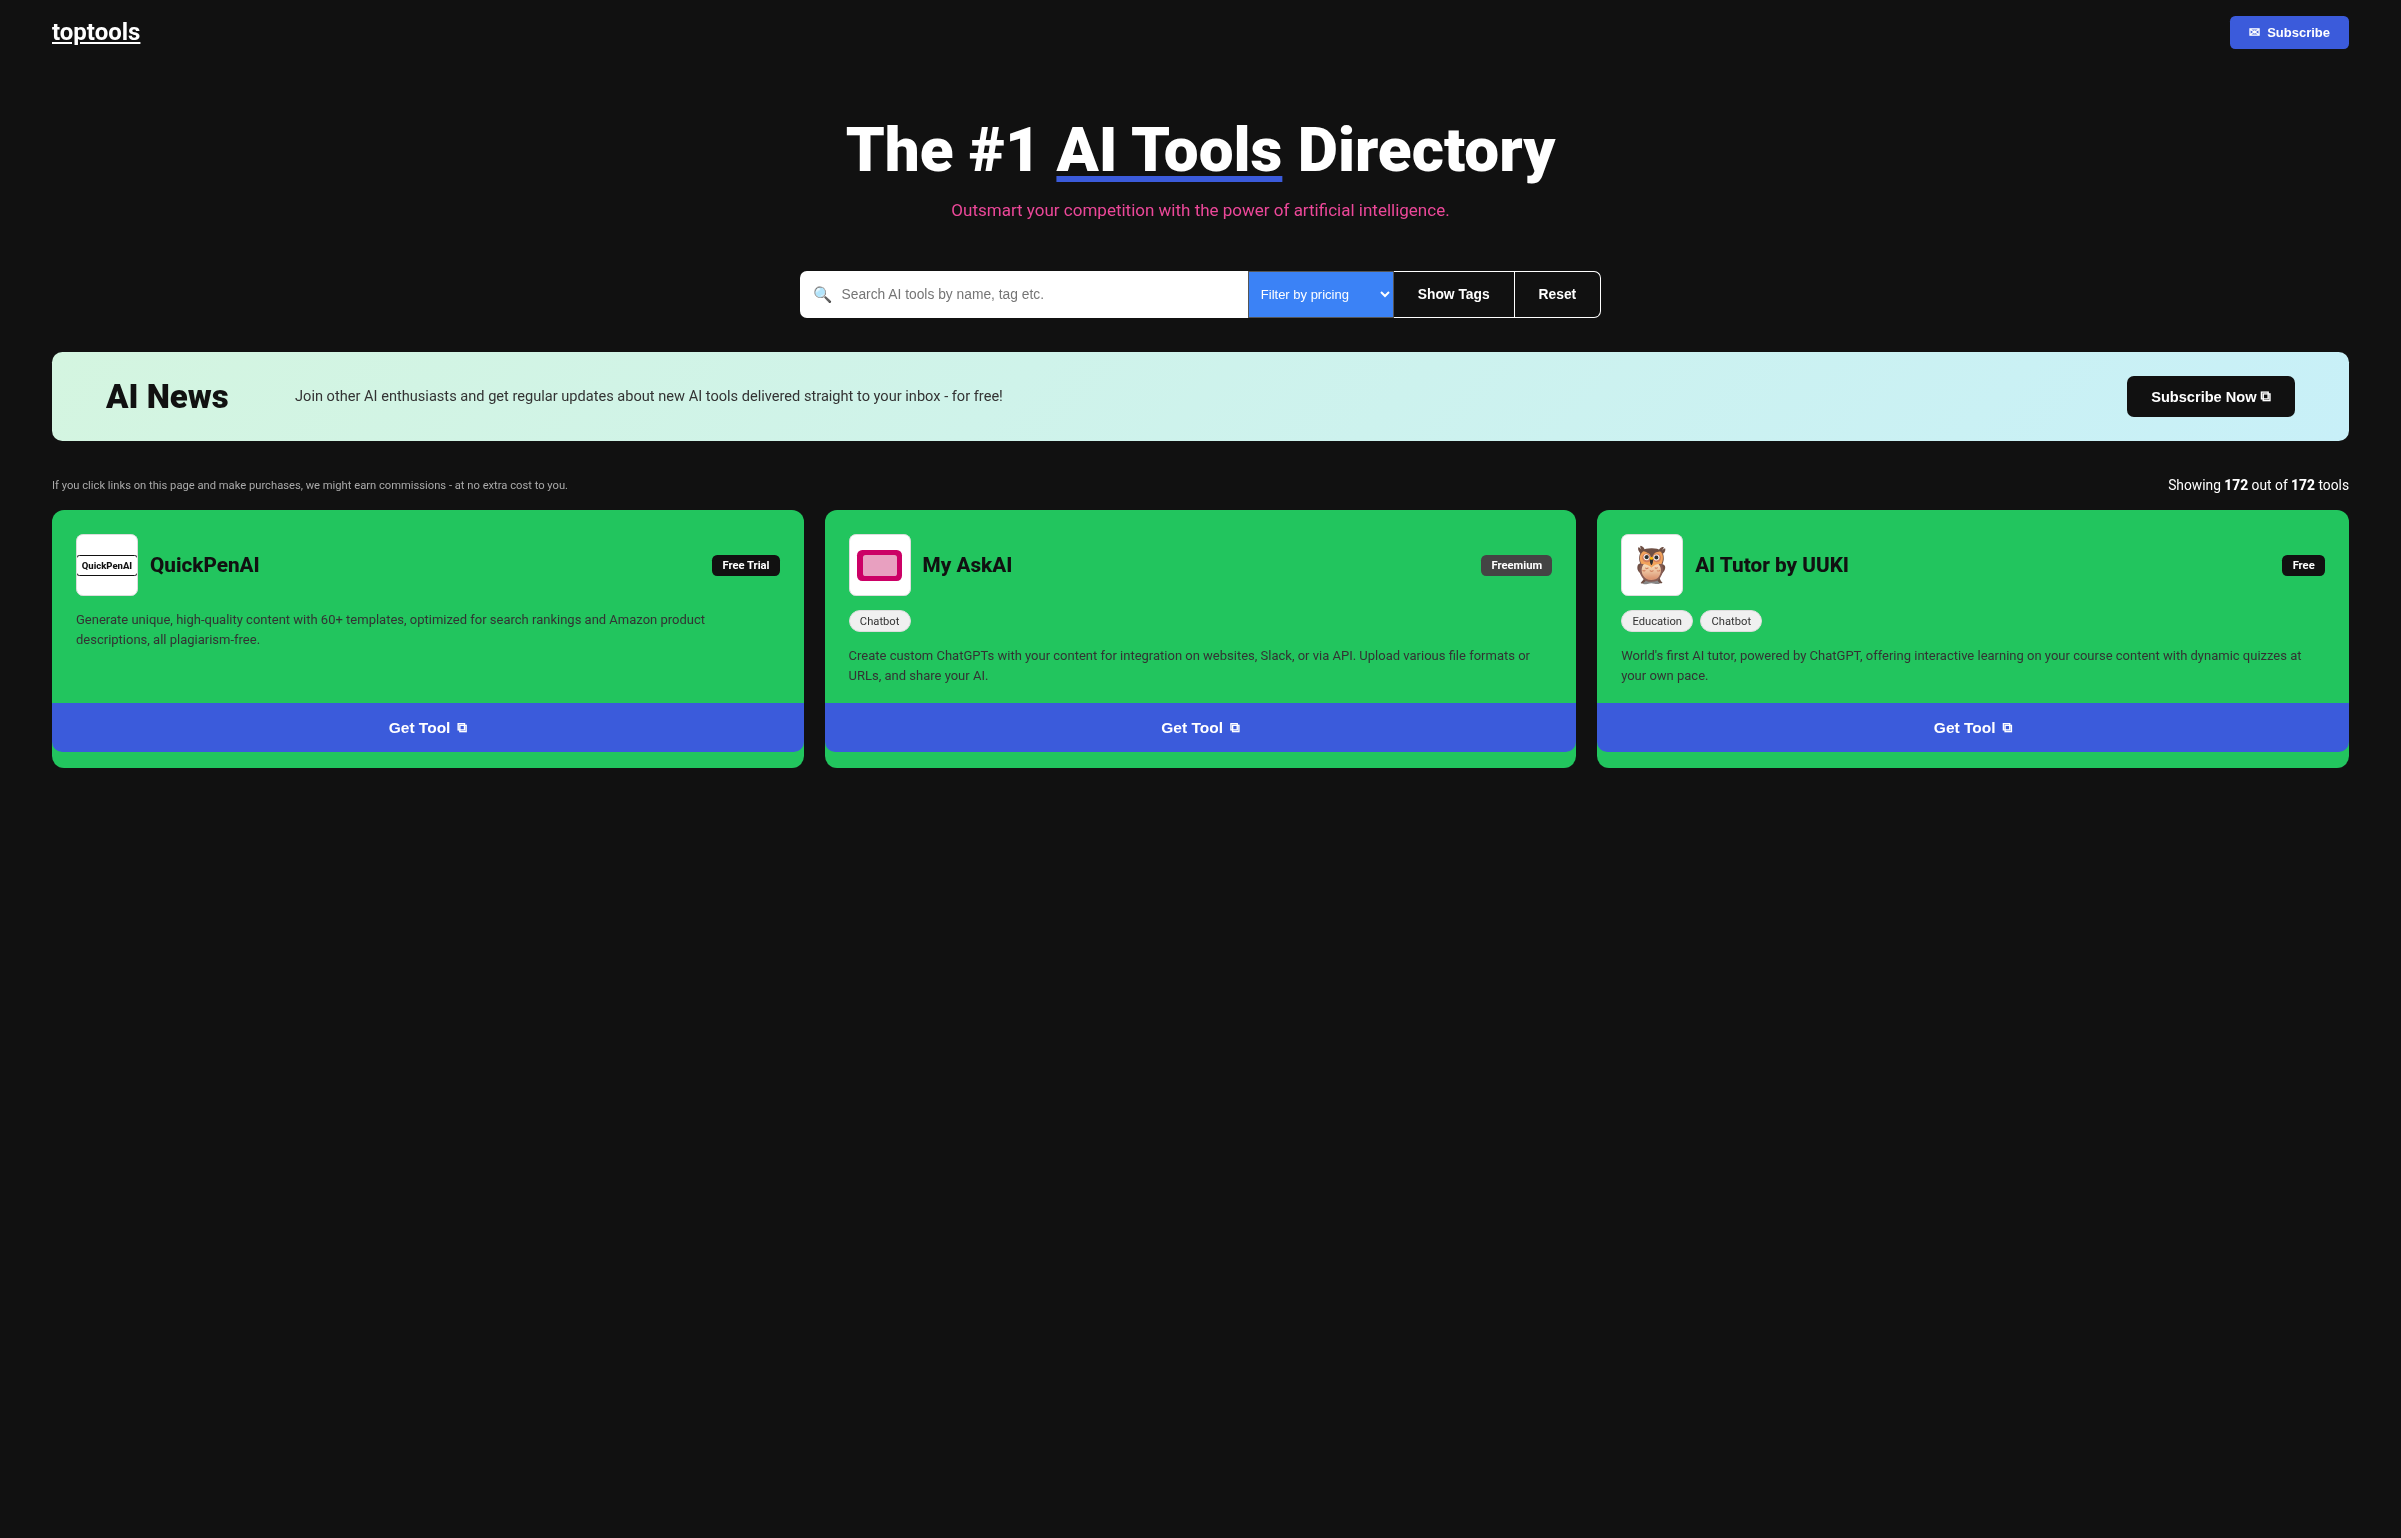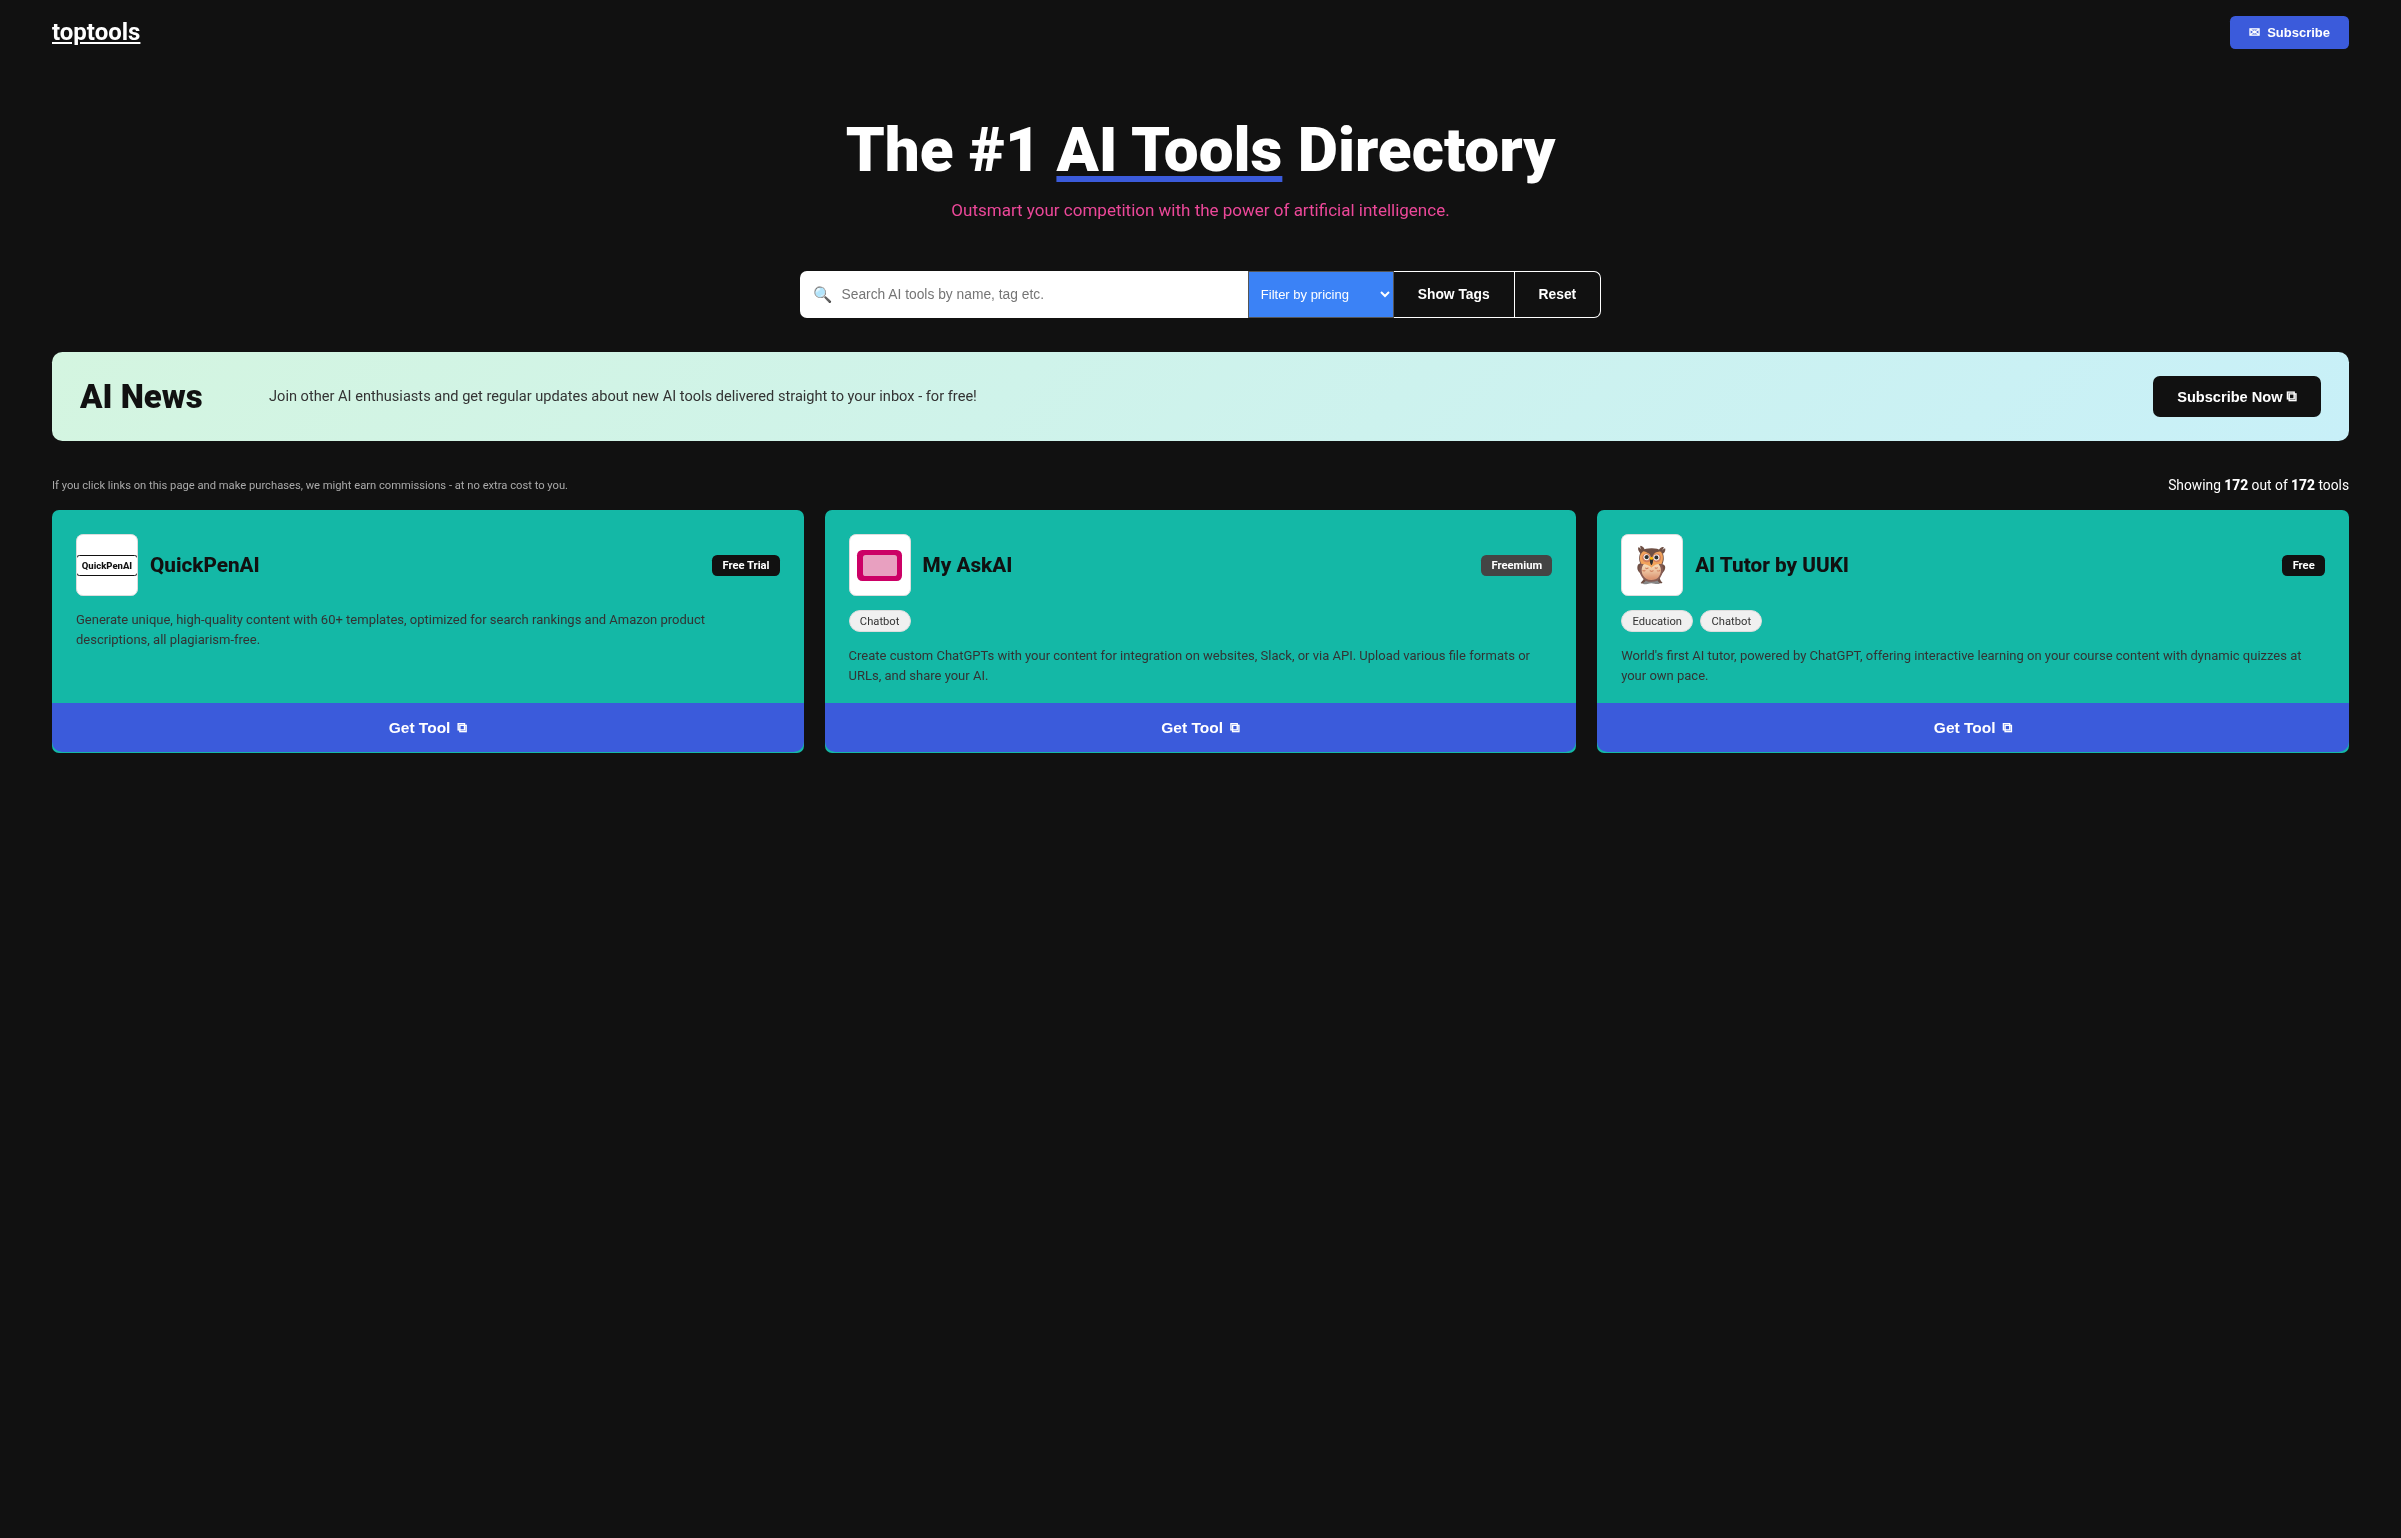--- a/index.html
+++ b/index.html
@@ -120,21 +120,21 @@
       border-left: none;
       border-radius: 0 6.9px 6.9px 0;
     }
     
     .news-banner {
       display: flex;
       align-items: center;
       justify-content: space-between;
       background: linear-gradient(135deg, #d4f5e0 0%, #c8f0f8 100%);
       border-radius: 10.3px;
-      padding: 24px 28px;
+      padding: 24px 54px;
       margin: 0 52px 34px;
     }
     .news-banner .news-title {
       font-size: 33px;
       font-weight: 900;
       color: #111;
       min-width: 155px;
     }
     .news-banner .news-text {
       font-size: 14.6px;
@@ -175,23 +175,23 @@
       font-weight: 800;
     }
     
     .cards-grid {
       display: grid;
       grid-template-columns: repeat(3, 1fr);
       gap: 20.7px;
       padding: 0 52px 52px;
     }
     .card {
-      background: #14b8a6;
-      border-radius: 7px;
-      padding: 24px 24px 1px;
+      background: #22c55e;
+      border-radius: 12px;
+      padding: 24px 24px 16px;
       color: #111;
       display: flex;
       flex-direction: column;
     }
     .card-header {
       display: flex;
       align-items: center;
       justify-content: space-between;
       margin-bottom: 13.8px;
     }

